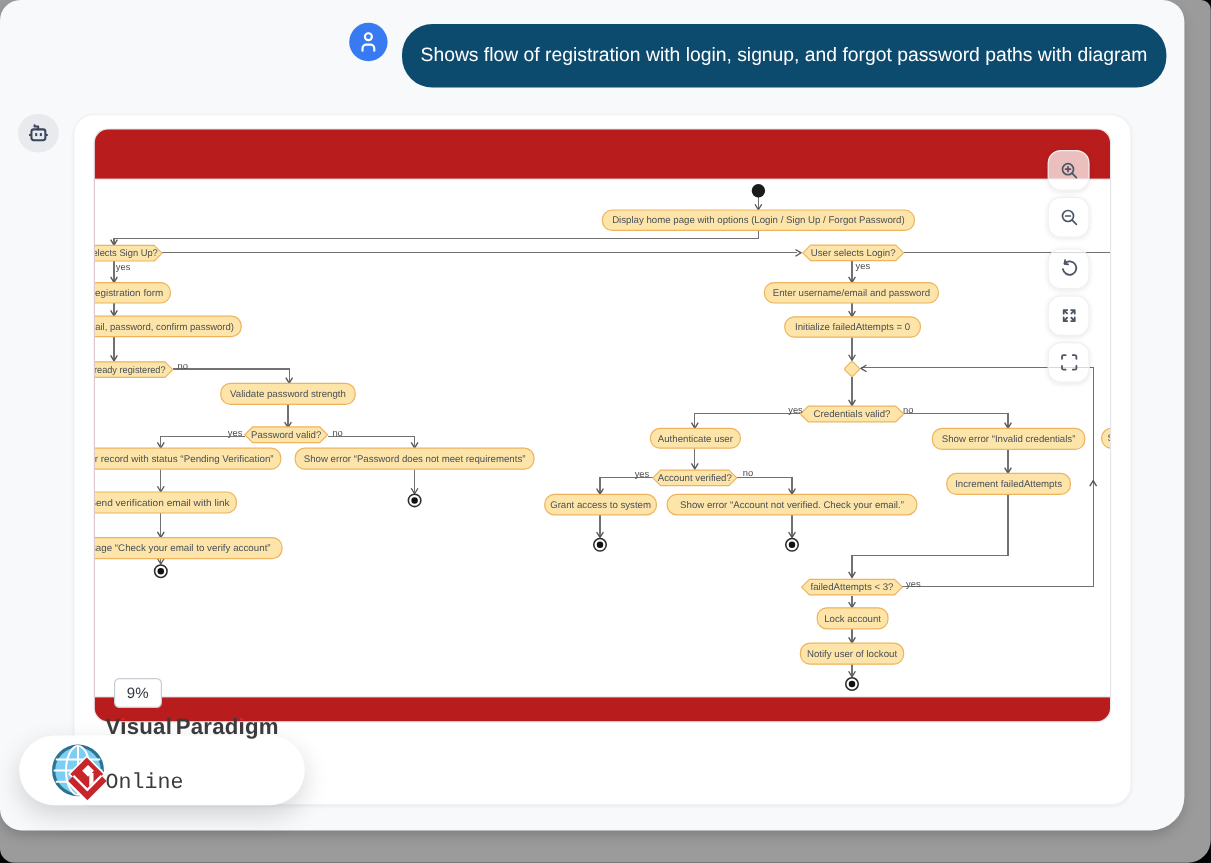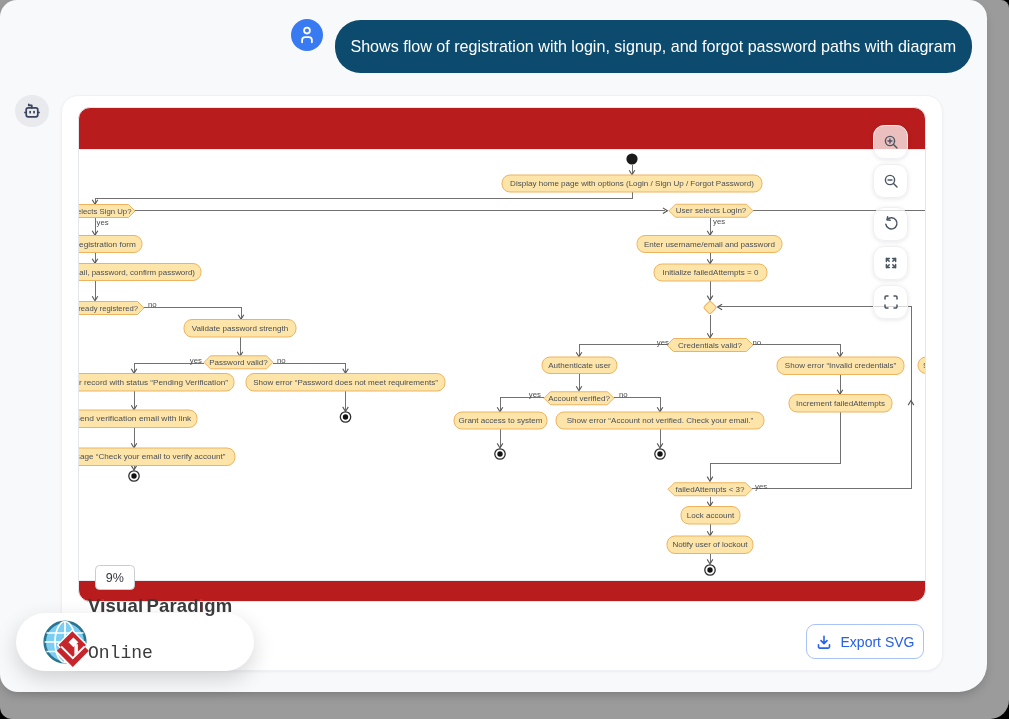--- a/index.html
+++ b/index.html
@@ -233,27 +233,20 @@
     <div class="cbtn" style="top:160px">
         <svg width="18" height="18" viewBox="0 0 18 18" fill="none" stroke="#4b5563" stroke-width="1.5" stroke-linecap="round">
           <path d="M3 6 v-1.8 a1.2 1.2 0 0 1 1.2 -1.2 H6"></path>
           <path d="M12 3 h1.8 a1.2 1.2 0 0 1 1.2 1.2 V6"></path>
           <path d="M15 12 v1.8 a1.2 1.2 0 0 1 -1.2 1.2 H12"></path>
           <path d="M6 15 H4.2 a1.2 1.2 0 0 1 -1.2 -1.2 V12"></path>
         </svg>
       </div>
   </div>
 
-  <div class="exportbtn">
-    <svg width="16" height="16" viewBox="0 0 16 16" fill="none" stroke="#2563eb" stroke-width="1.6" stroke-linecap="round" stroke-linejoin="round">
-      <path d="M8 2.2 v7.2 M5 6.6 L8 9.6 L11 6.6"></path>
-      <path d="M2.5 10.8 v2 a1.3 1.3 0 0 0 1.3 1.3 h8.4 a1.3 1.3 0 0 0 1.3 -1.3 v-2"></path>
-    </svg>
-    <span>Export SVG</span>
-  </div>
 </div>
 
 <div class="logopill"></div>
 <svg style="position:absolute;left:40px;top:616px;" width="56" height="56" viewBox="0 0 56 56">
   <circle cx="25" cy="26" r="20.3" fill="#7ccdf2" stroke="#2a7391" stroke-width="2.6"></circle>
   <g stroke="#fff" stroke-width="1.7" fill="none">
     <path d="M6.5 17 h37"></path>
     <path d="M4.7 26 h40.6"></path>
     <path d="M6.5 35.5 h37"></path>
     <path d="M25 5.7 v40.6"></path>

